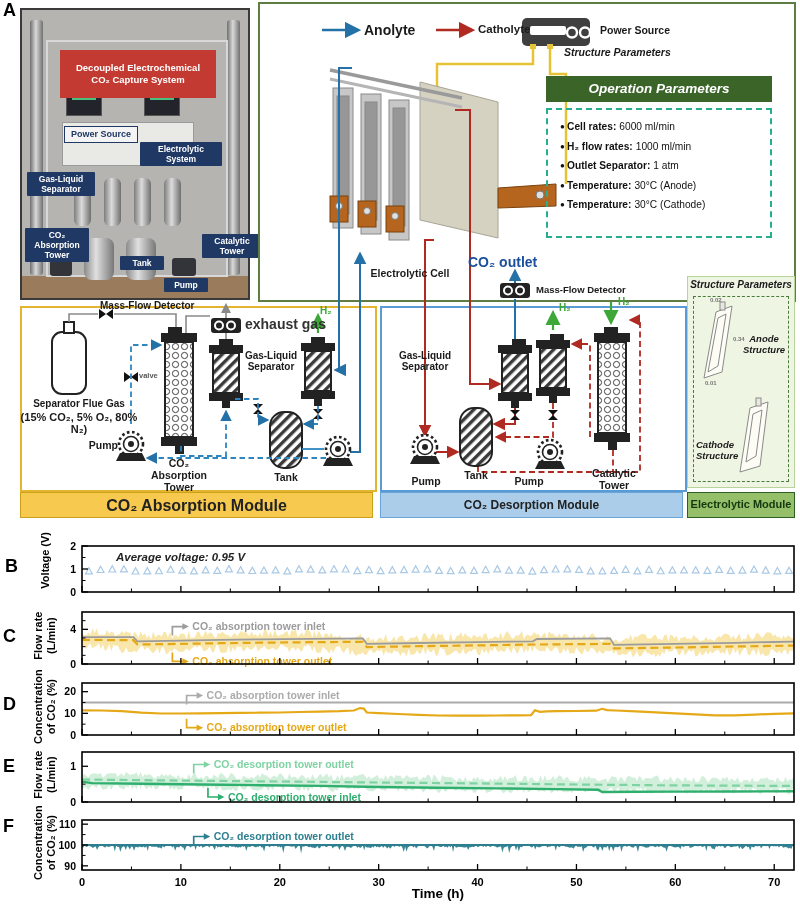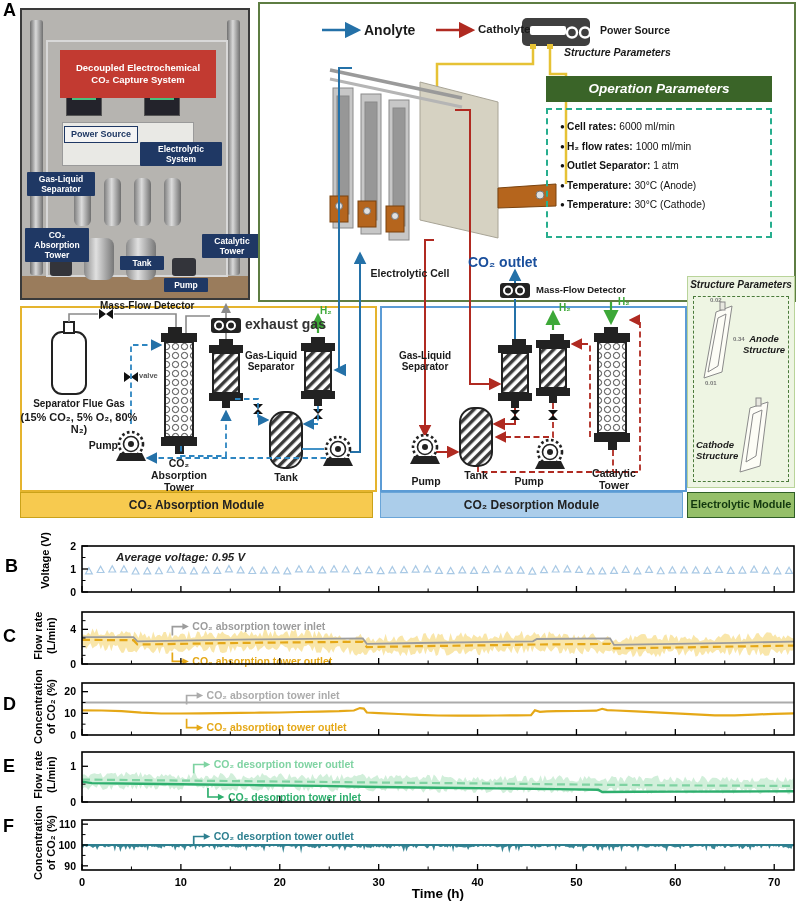--- a/index.html
+++ b/index.html
@@ -334,21 +334,21 @@
   <div class="lb" style="left:139px;top:372px;font-size:7.5px;color:#555;">valve</div>
   <div class="lb" style="left:240px;top:350px;width:62px;text-align:center;font-size:10px;">Gas-Liquid
 Separator</div>
   <div class="lb" style="left:20px;top:398px;width:118px;text-align:center;font-size:10px;">Separator Flue Gas</div>
   <div class="lb" style="left:20px;top:411px;width:118px;text-align:center;font-size:11px;">(15% CO₂, 5% O₂, 80% N₂)</div>
   <div class="lb" style="left:76px;top:440px;width:42px;text-align:right;font-size:10.5px;">Pump</div>
   <div class="lb" style="left:138px;top:458px;width:82px;text-align:center;font-size:10.5px;">CO₂
 Absorption
 Tower</div>
   <div class="lb" style="left:266px;top:472px;width:40px;text-align:center;font-size:10.5px;">Tank</div>
-  <div class="banner" style="left:20px;top:492px;width:353px;height:26px;background:#f7ca4f;border:1px solid #caa21a;font-size:12px;line-height:25px;color:#222;box-sizing:border-box;">CO₂ Absorption Module</div>
+  <div class="banner" style="left:20px;top:492px;width:353px;height:26px;background:#f7ca4f;border:1px solid #caa21a;font-size:16px;line-height:25px;color:#222;box-sizing:border-box;">CO₂ Absorption Module</div>
 
   <div class="lb" style="left:390px;top:350px;width:70px;text-align:center;font-size:10px;">Gas-Liquid
 Separator</div>
   <div class="lb" style="left:559px;top:302px;font-size:10px;color:#3da838;">H₂</div>
   <div class="lb" style="left:618px;top:296px;font-size:10px;color:#3da838;">H₂</div>
   <div class="lb" style="left:404px;top:476px;width:44px;text-align:center;font-size:10.5px;">Pump</div>
   <div class="lb" style="left:506px;top:476px;width:46px;text-align:center;font-size:10.5px;">Pump</div>
   <div class="lb" style="left:456px;top:470px;width:40px;text-align:center;font-size:10.5px;">Tank</div>
   <div class="lb" style="left:584px;top:468px;width:60px;text-align:center;font-size:10.5px;">Catalytic
 Tower</div>

